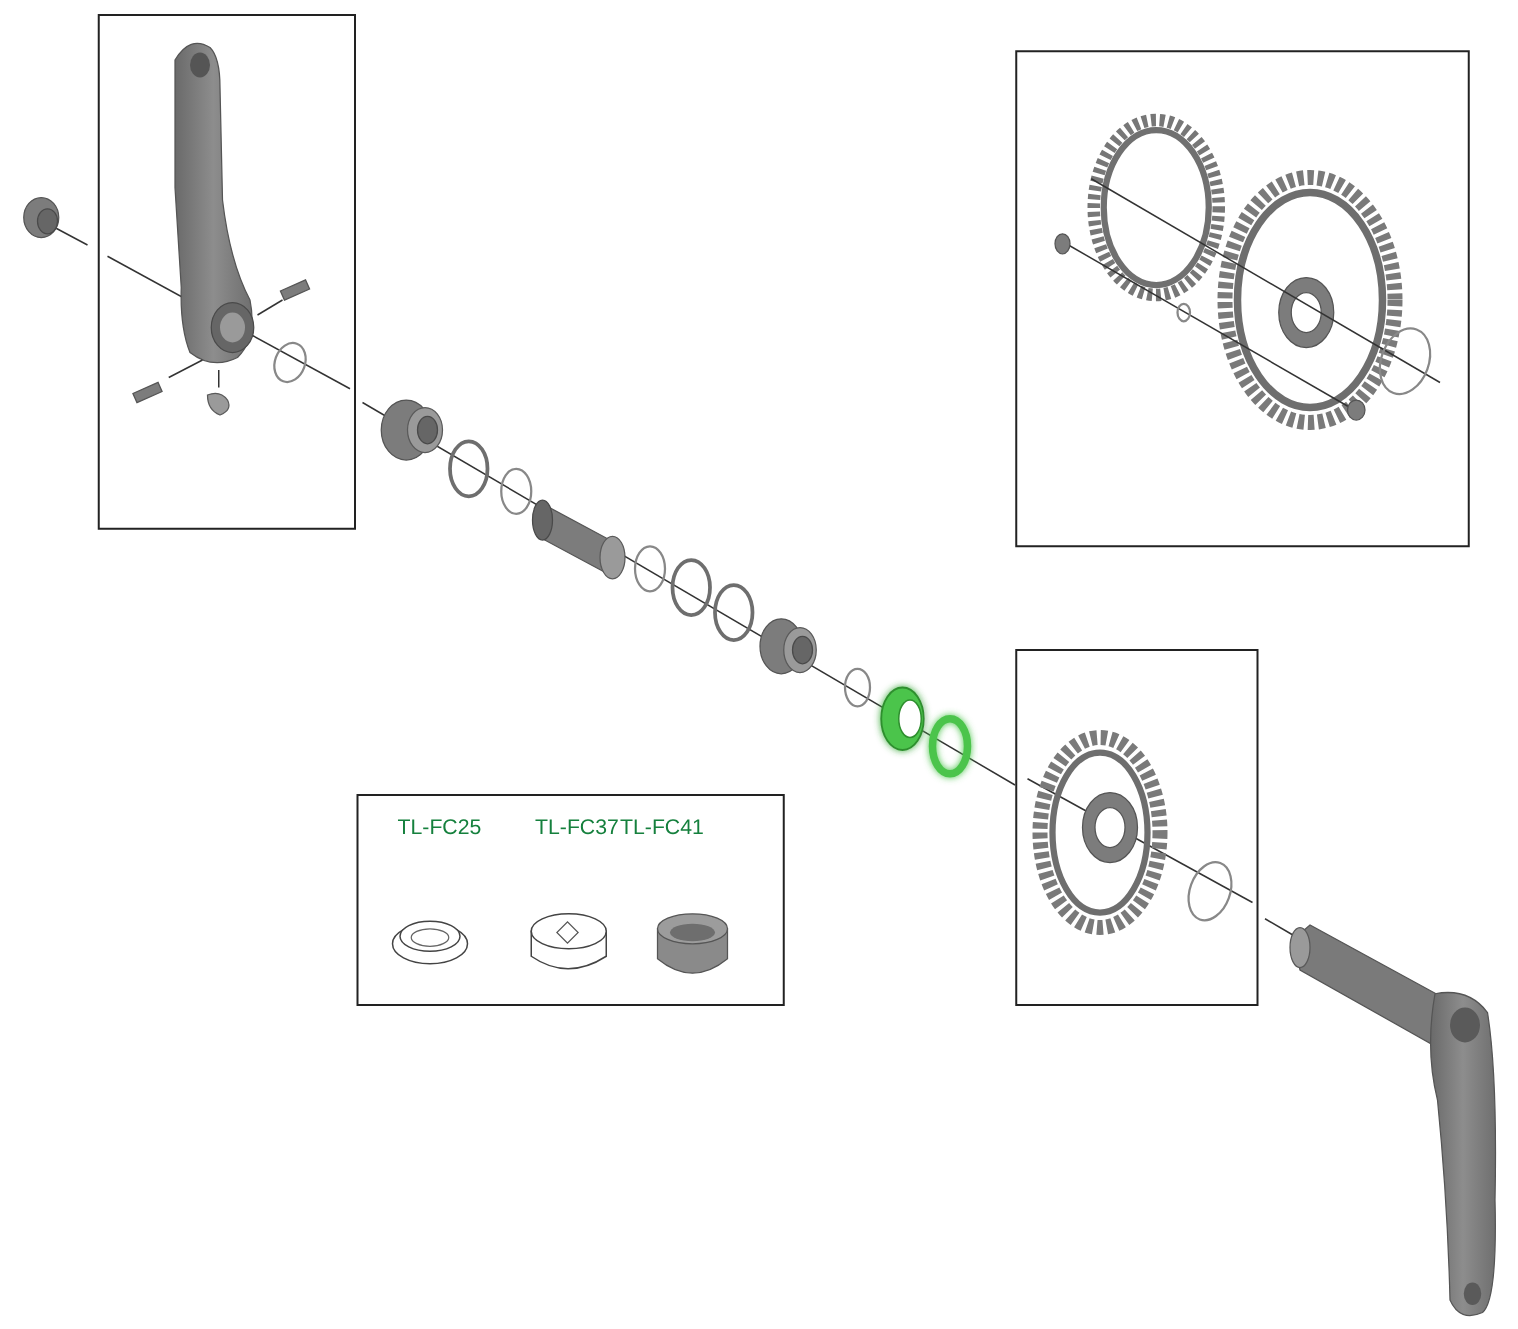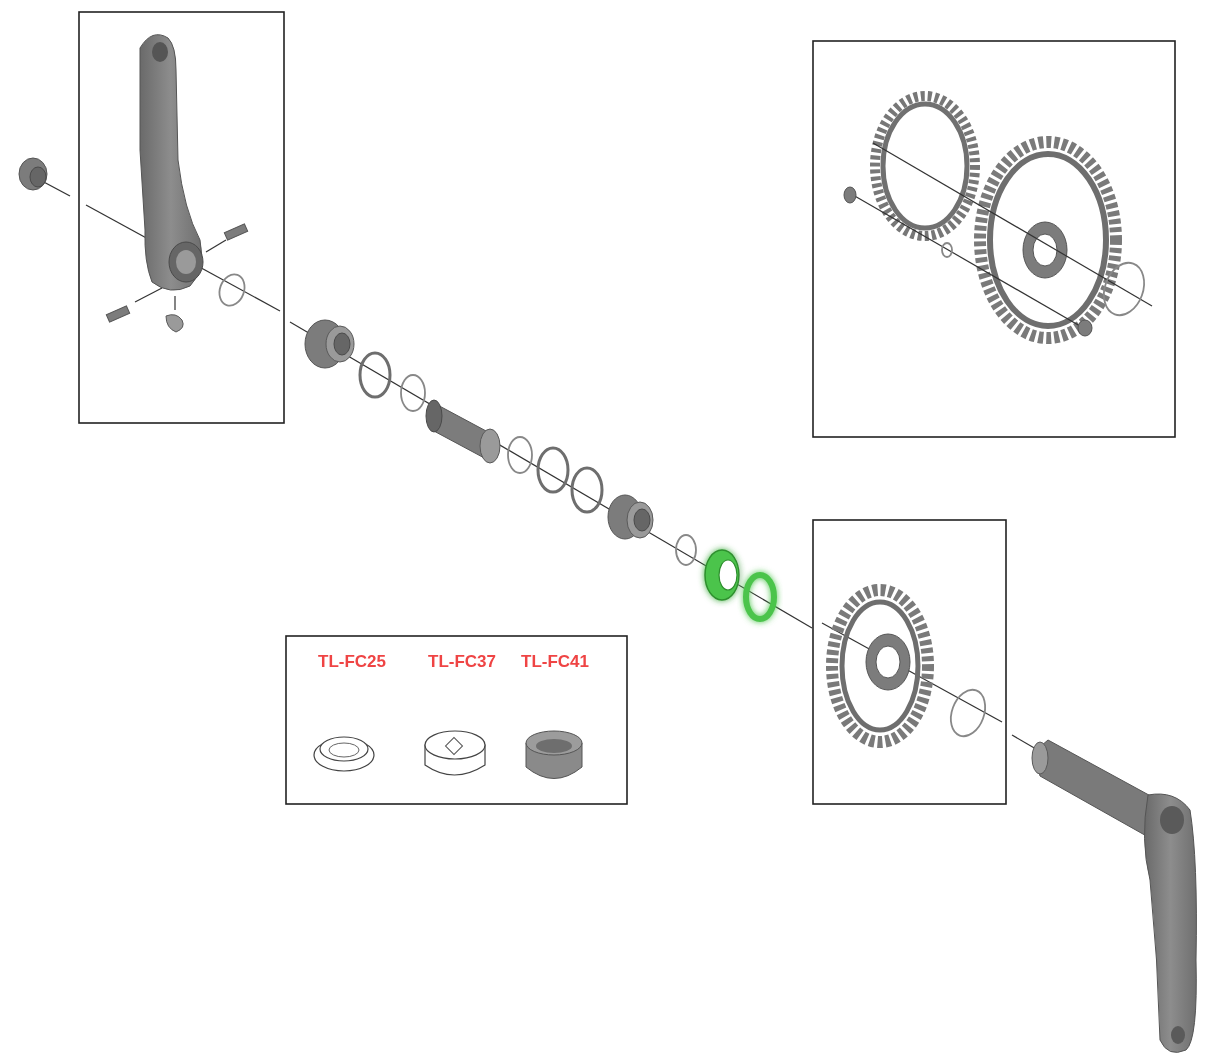--- a/index.html
+++ b/index.html
@@ -6,21 +6,21 @@
   body { width: 1214px; height: 1063px; position: relative; overflow: hidden; font-family: "Liberation Sans", sans-serif; }
   #diagram { position: absolute; left: 0; top: 0; width: 1214px; height: 1063px; }
   .frame { fill: none; stroke: #222; stroke-width: 1.6; }
   .axis { stroke: #333; stroke-width: 1.2; fill: none; }
   .part { fill: #7c7c7c; stroke: #555; stroke-width: 1; }
   .part-dark { fill: #666; stroke: #4a4a4a; stroke-width: 1; }
   .part-light { fill: #9a9a9a; stroke: #5a5a5a; stroke-width: 1; }
   .ring { fill: none; stroke: #6e6e6e; stroke-width: 3; }
   .ring-thin { fill: none; stroke: #888; stroke-width: 1.8; }
   .outline { fill: #fff; stroke: #444; stroke-width: 1.2; }
-  .tool-label { position: absolute; font-weight: bold; font-size: 17px; color: #ef4444; font-family: "Liberation Sans", sans-serif; }
+  .tool-label { position: absolute; font-weight: normal; font-size: 17px; color: #15803d; font-family: "Liberation Sans", sans-serif; }
 </style>
 </head>
 <body>
 
 <svg id="diagram" viewBox="0 0 1214 1063" xmlns="http://www.w3.org/2000/svg">
   <defs>
     <filter id="glow" x="-30%" y="-30%" width="160%" height="160%">
       <feGaussianBlur stdDeviation="3" result="b"></feGaussianBlur>
       <feMerge>
           <feMergeNode in="b"></feMergeNode>
@@ -145,13 +145,13 @@
   </g>
   <g>
     <path d="M526 743 L526 767 Q554 790 582 767 L582 743 Z" fill="#8a8a8a" stroke="#555"></path>
     <ellipse cx="554" cy="743" rx="28" ry="12" fill="#9c9c9c" stroke="#555"></ellipse>
     <ellipse cx="554" cy="746" rx="18" ry="7" fill="#6e6e6e"></ellipse>
   </g>
 </svg>
 
 <div class="tool-label" style="left:318px; top:652px;">TL-FC25</div>
 <div class="tool-label" style="left:428px; top:652px;">TL-FC37</div>
-<div class="tool-label" style="left:521px; top:652px;">TL-FC41</div>
+<div class="tool-label" style="left:496px; top:652px;">TL-FC41</div>
 
 </body></html>

